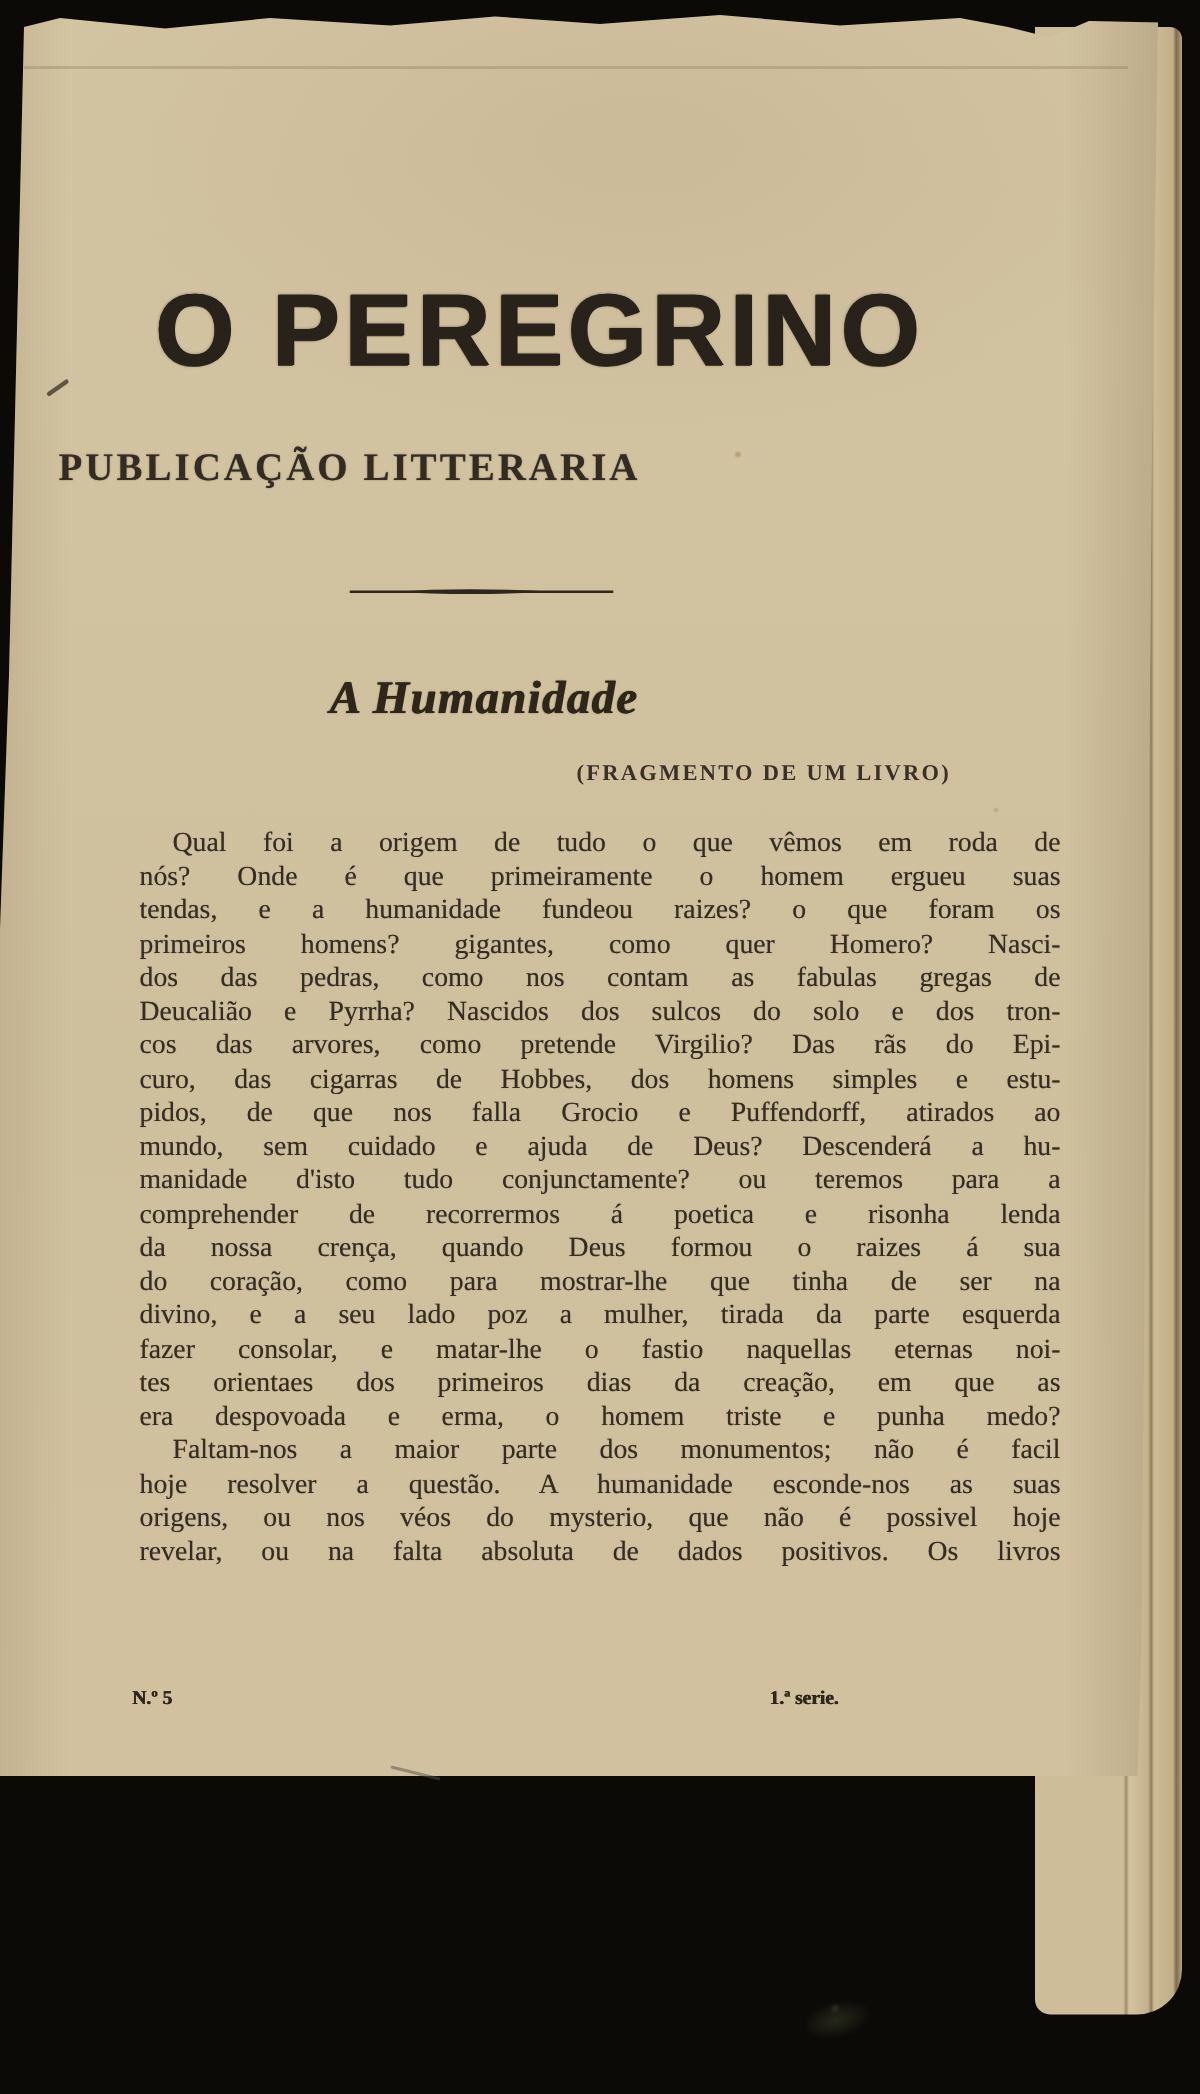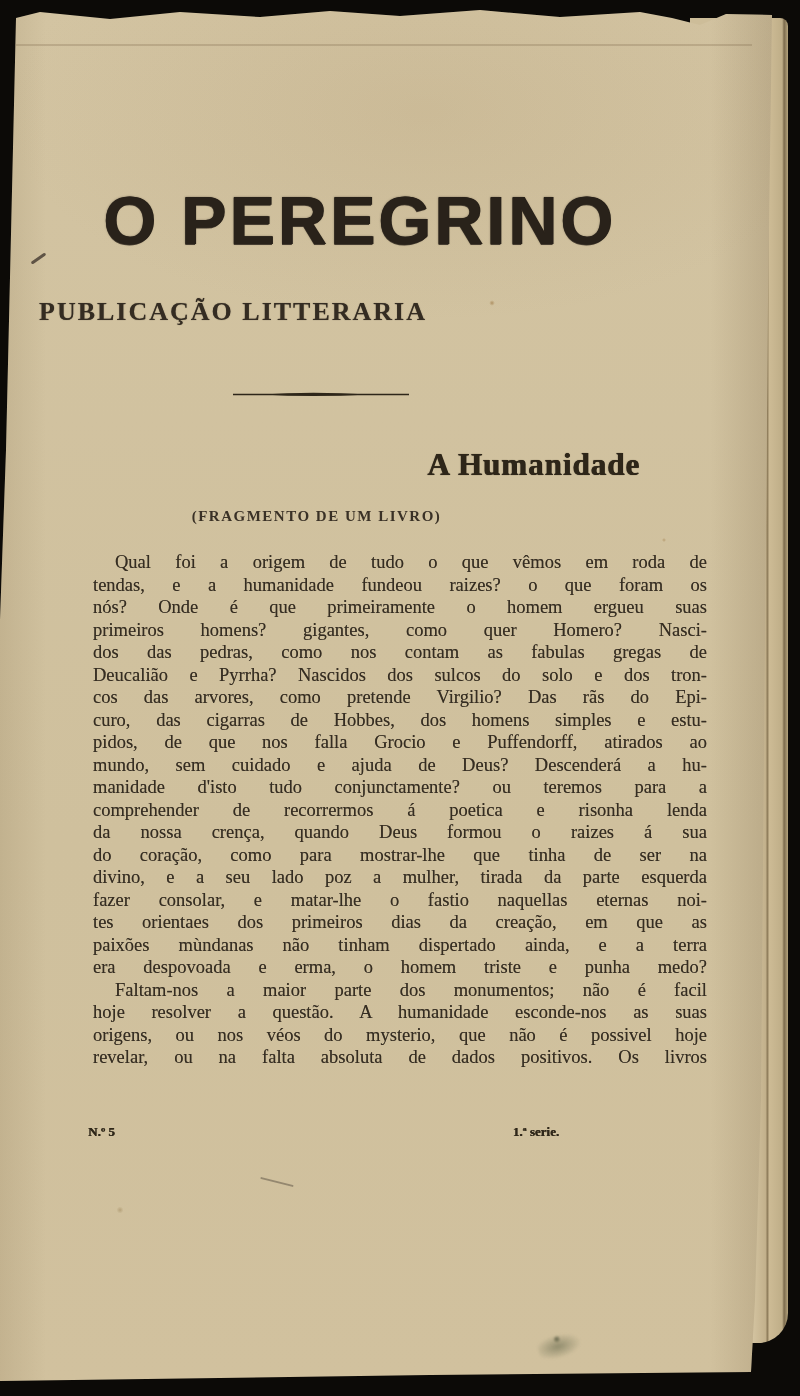--- a/index.html
+++ b/index.html
@@ -16,21 +16,21 @@
     position: absolute; left: 690px; top: 18px; width: 98px; height: 1325px;
     background: linear-gradient(90deg,
       #cdbd99 0%, #cdbd99 60%, #9f8d69 62%, #d3c3a0 64%,
       #c3b18c 77%, #8f7d5b 79%, #cdbb95 81%,
       #bfae88 94%, #7c6b4d 96%, #b7a67f 100%);
     border-radius: 0 8px 30px 10px;
   }
 
   
   .paper {
-    position: absolute; left: 0; top: 0; width: 772px; height: 1396px;
+    position: absolute; left: 0; top: 0; width: 772px; height: 1184px;
     background:
       radial-gradient(4px 4px at 492px 303px, rgba(146,104,48,.55), transparent 70%),
       radial-gradient(3px 3px at 664px 540px, rgba(146,104,48,.40), transparent 70%),
       radial-gradient(5px 5px at 120px 1210px, rgba(120,90,40,.30), transparent 70%),
       radial-gradient(600px 300px at 55% 8%, rgba(170,145,105,.18), transparent 70%),
       linear-gradient(90deg, rgba(140,120,85,.20), rgba(0,0,0,0) 6%, rgba(0,0,0,0) 92%, rgba(130,110,78,.28)),
       linear-gradient(#d3c4a2, #cfc09d 60%, #d1c19e);
     clip-path: polygon(
       16px 18px, 40px 12px, 110px 19px, 180px 12px, 260px 17px, 330px 11px,
       400px 16px, 480px 10px, 560px 17px, 640px 12px, 672px 18px, 700px 25px,
@@ -79,28 +79,29 @@
     font-weight: bold; font-size: 26px; line-height: 30px;
     letter-spacing: 2px; color: #342c22;
     text-shadow: 0 0 1px rgba(52,44,34,.6);
   }
   .divider {
     position: absolute; top: 389px; left: 72px; width: 635px;
     display: flex; justify-content: center; transform: translateX(-69px);
   }
   .article-heading {
     position: absolute; top: 447px; left: 72px; width: 635px;
-    text-align: right; transform: translateX(-67px);
+    text-align: center; transform: translateX(-67px);
     font-weight: bold; font-size: 31px; line-height: 36px;
     letter-spacing: 1px; color: #2e2619;
     text-shadow: 0.7px 0 0 #2e2619, 0 0 1px rgba(46,38,25,.7);
+    font-style: italic;
   }
   .article-subheading {
     position: absolute; top: 506px; left: 72px; width: 635px;
-    text-align: center; transform: translateX(-73px);
+    text-align: right; transform: translateX(-73px);
     font-weight: bold; font-size: 15px; line-height: 20px;
     letter-spacing: 1.5px; color: #3a3126;
   }
   .article-body {
     position: absolute; top: 551px; left: 72px; width: 635px;
     font-size: 18.5px; line-height: 22.5px; color: #352d22;
     text-shadow: 0 0 0.6px rgba(55,46,33,.55);
   }
   .article-body .line {
     text-align: justify; text-align-last: justify;
@@ -142,37 +143,36 @@
       </svg>
     </div>
 
     <div class="article-heading">A Humanidade</div>
 
     <div class="article-subheading">(FRAGMENTO DE UM LIVRO)</div>
 
     <div class="article-body">
         <div>
           <div class="line indent">Qual foi a origem de tudo o que vêmos em roda de</div>
+          <div class="line">nós? Onde é que primeiramente o homem ergueu suas</div>
           <div class="line">tendas, e a humanidade fundeou raizes? o que foram os</div>
-          <div class="line">nós? Onde é que primeiramente o homem ergueu suas</div>
           <div class="line">primeiros homens? gigantes, como quer Homero? Nasci-</div>
           <div class="line">dos das pedras, como nos contam as fabulas gregas de</div>
           <div class="line">Deucalião e Pyrrha? Nascidos dos sulcos do solo e dos tron-</div>
           <div class="line">cos das arvores, como pretende Virgilio? Das rãs do Epi-</div>
           <div class="line">curo, das cigarras de Hobbes, dos homens simples e estu-</div>
           <div class="line">pidos, de que nos falla Grocio e Puffendorff, atirados ao</div>
           <div class="line">mundo, sem cuidado e ajuda de Deus? Descenderá a hu-</div>
           <div class="line">manidade d'isto tudo conjunctamente? ou teremos para a</div>
           <div class="line">comprehender de recorrermos á poetica e risonha lenda</div>
           <div class="line">da nossa crença, quando Deus formou o raizes á sua</div>
           <div class="line">do coração, como para mostrar-lhe que tinha de ser na</div>
           <div class="line">divino, e a seu lado poz a mulher, tirada da parte esquerda</div>
           <div class="line">fazer consolar, e matar-lhe o fastio naquellas eternas noi-</div>
           <div class="line">tes orientaes dos primeiros dias da creação, em que as</div>
-          <div class="line">paixões mùndanas não tinham dispertado ainda, e a terra</div>
           <div class="line">era despovoada e erma, o homem triste e punha medo?</div>
         </div>
         <div>
           <div class="line indent">Faltam-nos a maior parte dos monumentos; não é facil</div>
           <div class="line">hoje resolver a questão. A humanidade esconde-nos as suas</div>
           <div class="line">origens, ou nos véos do mysterio, que não é possivel hoje</div>
           <div class="line">revelar, ou na falta absoluta de dados positivos. Os livros</div>
         </div>
       </div>
 

